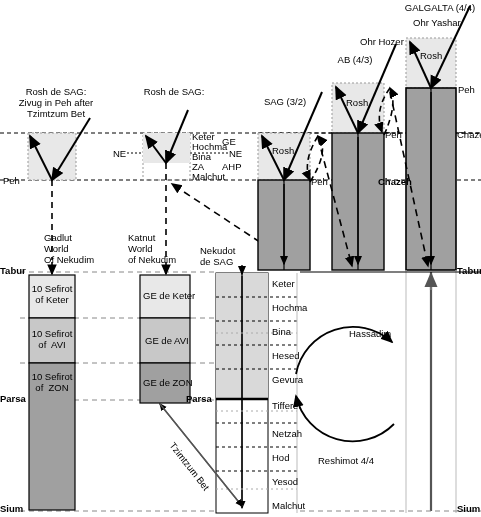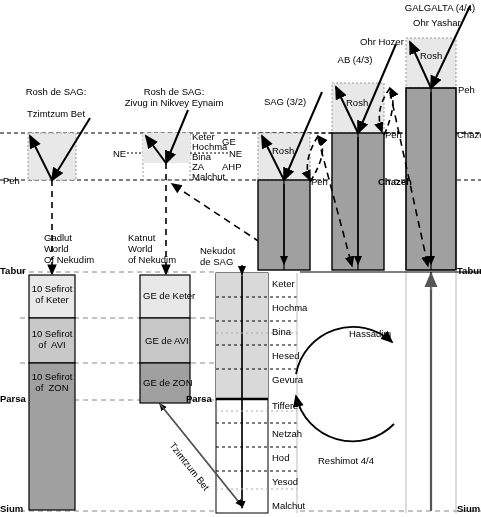--- a/index.html
+++ b/index.html
@@ -132,24 +132,24 @@
     <path d="M394,424 A58,58 0 0 1 296,396" stroke="#000" stroke-width="1.8" fill="none" marker-end="url(#ah)"></path>
   </svg>
 
   <div class="lbl c" style="left:400px;top:2px;width:80px;">GALGALTA (4/4)</div>
   <div class="lbl" style="left:413px;top:17px;">Ohr Yashar</div>
   <div class="lbl" style="left:360px;top:36px;">Ohr Hozer</div>
   <div class="lbl c" style="left:320px;top:54px;width:70px;">AB (4/3)</div>
   <div class="lbl c" style="left:250px;top:96px;width:70px;">SAG (3/2)</div>
 
   <div class="lbl c" style="left:16px;top:86px;width:80px;">Rosh de SAG:</div>
+  <div class="lbl c" style="left:5px;top:97px;width:102px;">Zivug in Peh after</div>
   <div class="lbl c" style="left:10px;top:108px;width:92px;">Tzimtzum Bet</div>
 
   <div class="lbl c" style="left:128px;top:86px;width:92px;">Rosh de SAG:</div>
-  <div class="lbl c" style="left:112px;top:97px;width:124px;">Zivug in Nikvey Eynaim</div>
 
   <div class="lbl" style="left:272px;top:145px;">Rosh</div>
   <div class="lbl" style="left:346px;top:97px;">Rosh</div>
   <div class="lbl" style="left:420px;top:50px;">Rosh</div>
 
   <div class="lbl" style="left:3px;top:175px;">Peh</div>
   <div class="lbl" style="left:311px;top:176px;">Peh</div>
   <div class="lbl" style="left:385px;top:129px;">Peh</div>
   <div class="lbl" style="left:458px;top:84px;">Peh</div>
 

